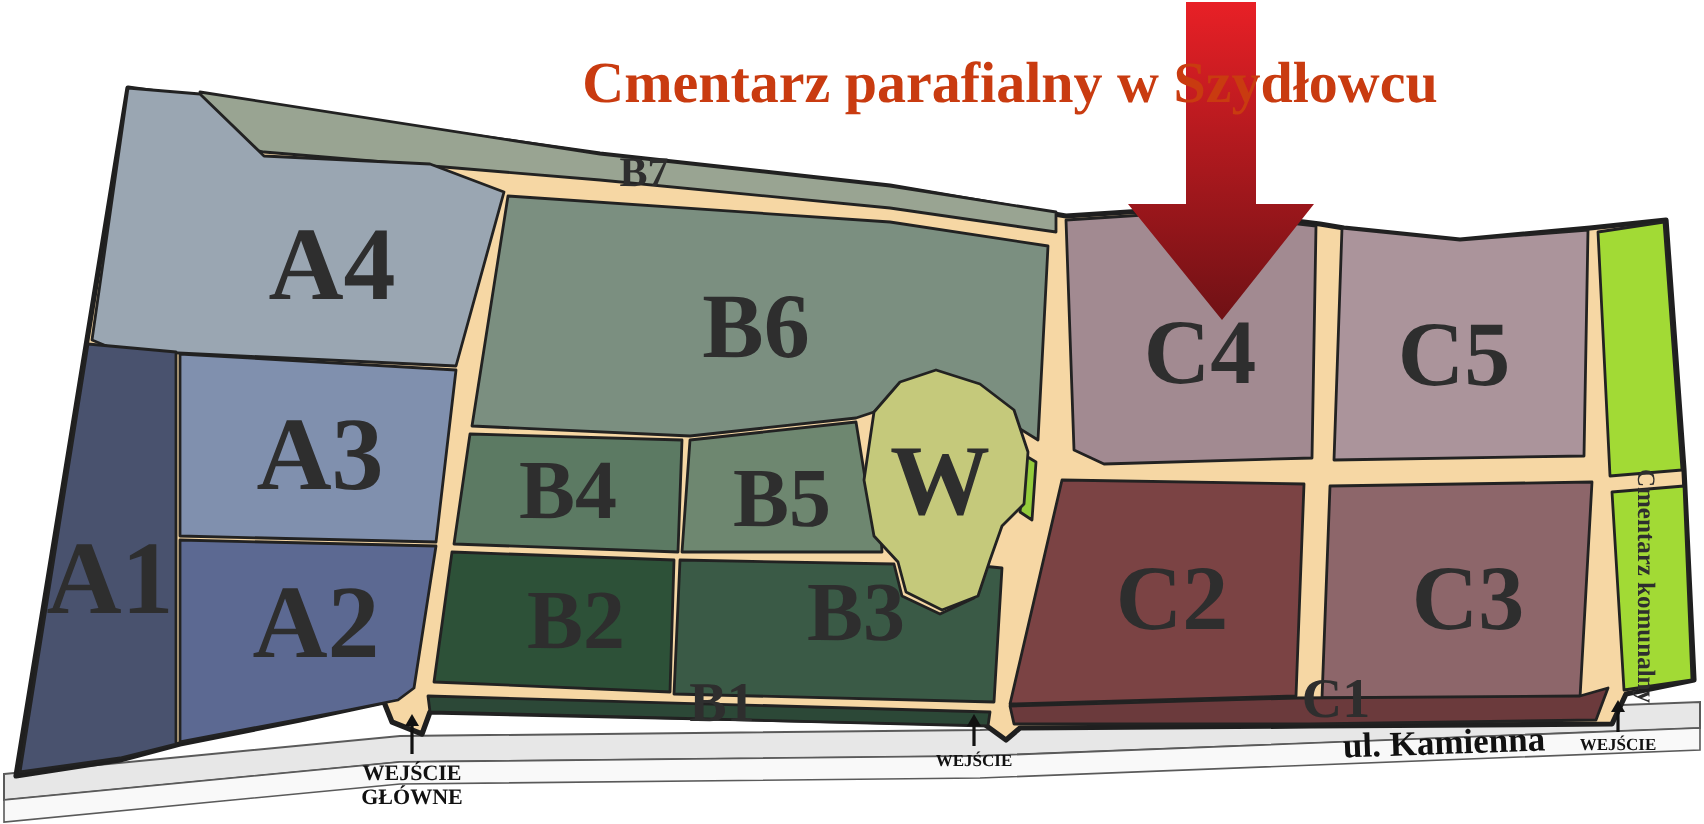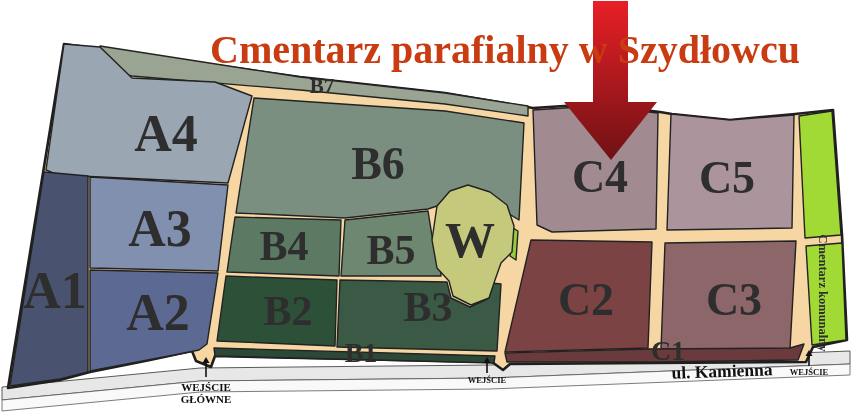--- a/index.html
+++ b/index.html
@@ -1,21 +1,21 @@
 <!DOCTYPE html>
 <html><head>
 <meta charset="utf-8">
 <style>
   html,body{margin:0;padding:0;background:#ffffff;}
   .stage{position:relative;width:852px;height:412px;background:#ffffff;overflow:hidden;
          font-family:"Liberation Serif","DejaVu Serif",serif;}
   .stage svg{position:absolute;left:0;top:0;}
   .map-title{position:absolute;left:200px;top:26px;width:610px;text-align:center;
              font-family:"Liberation Serif","DejaVu Serif",serif;
-             font-weight:bold;font-size:40px;letter-spacing:0px;white-space:nowrap;}
+             font-weight:bold;font-size:29px;letter-spacing:0px;white-space:nowrap;}
   .map-label{font-family:"Liberation Serif","DejaVu Serif",serif;font-weight:bold;}
 </style>
 </head>
 <body>
 
 <div class="stage">
   <svg id="map-svg" width="852" height="412" viewBox="0 0 852 412">
       <defs>
         <linearGradient id="arrowGrad" x1="0" y1="0" x2="0" y2="1">
           <stop offset="0%" stop-color="#e82026"></stop>

